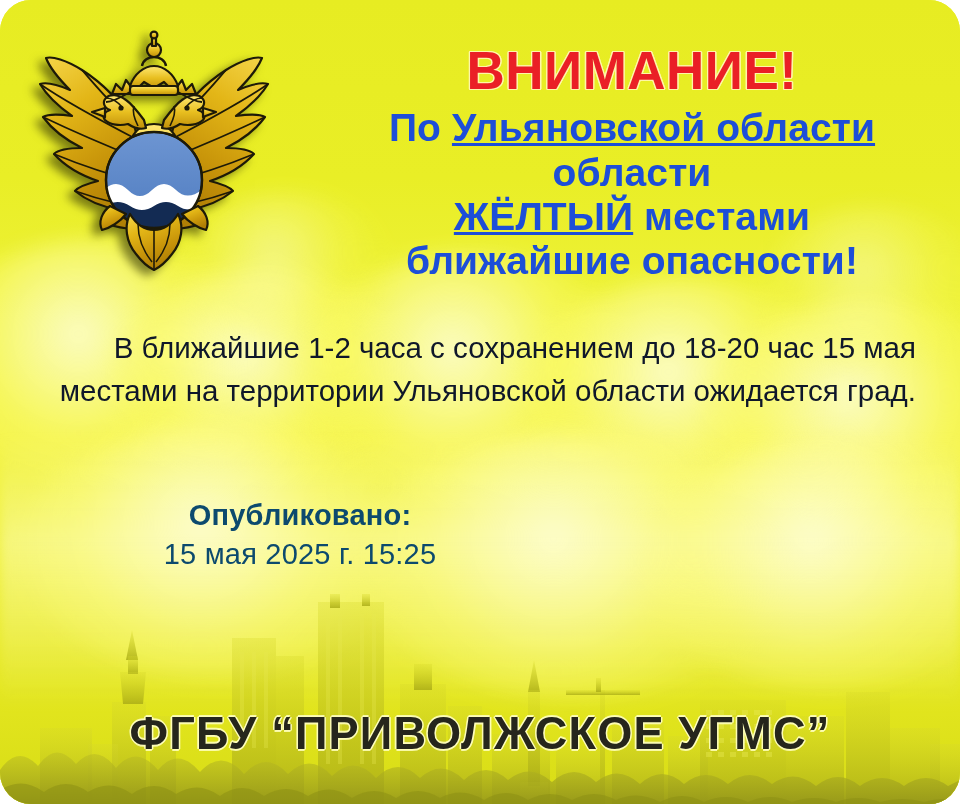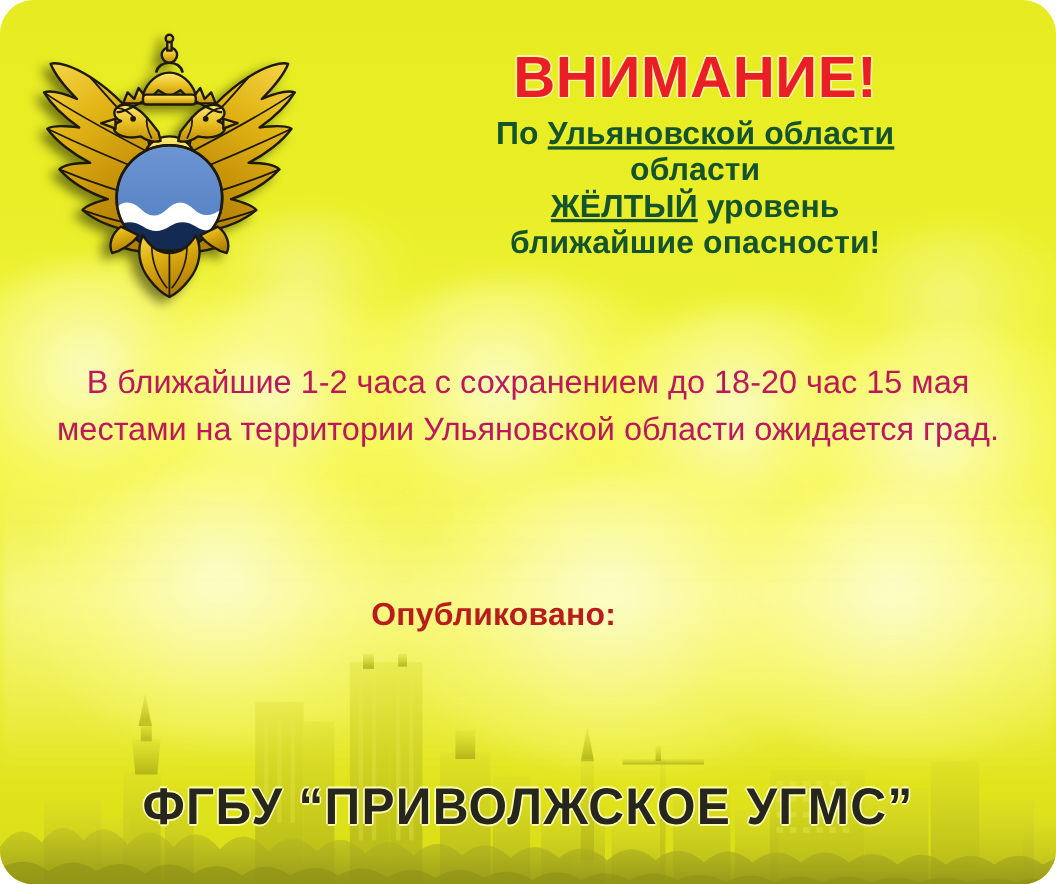--- a/index.html
+++ b/index.html
@@ -77,37 +77,37 @@
   #attention{
     font-size:53px;font-weight:bold;color:#ea1f26;
     letter-spacing:.5px;margin:0 0 8px 0;
     text-shadow:
       1.4px 0 0 #fff6a8,-1.4px 0 0 #fff6a8,
       0 1.4px 0 #fff6a8,0 -1.4px 0 #fff6a8,
       1px 1px 0 #fff6a8,-1px -1px 0 #fff6a8,
       1px -1px 0 #fff6a8,-1px 1px 0 #fff6a8;
   }
   .hl{
-    color:#14532d;font-size:29px;font-weight:bold;
+    color:#1d4ed8;font-size:39px;font-weight:bold;
     margin:0;line-height:1.14;letter-spacing:.1px;
   }
   .hl u{text-decoration:underline;text-underline-offset:2px;
         text-decoration-thickness:2.5px;}
 
   
   #body-text{
     position:absolute;left:44px;top:326px;width:872px;
-    text-align:center;font-size:29.5px;color:#be185d;
+    text-align:right;font-size:29.5px;color:#0f172a;
     line-height:1.47;letter-spacing:0;
   }
 
   
   #published{
-    position:absolute;left:40px;top:540px;width:520px;
-    color:#b91c1c;text-align:right;
+    position:absolute;left:40px;top:496px;width:520px;
+    color:#0c4a6e;text-align:center;
   }
   #pub-label{font-size:29px;font-weight:bold;line-height:1.34;letter-spacing:.2px;}
   #pub-date{font-size:29px;font-weight:normal;line-height:1.34;letter-spacing:.2px;}
 
   
   #footer-name{
     position:absolute;left:0;right:0;bottom:44px;
     text-align:center;
     font-family:"Liberation Sans Narrow","Liberation Sans",sans-serif;
     font-size:47px;font-weight:bold;color:#26261c;
@@ -382,26 +382,27 @@
   </div>
 
   <div id="header-block">
     <div id="attention">ВНИМАНИЕ!</div>
 
     <p class="hl">
       <span>По </span><u>Ульяновской области</u>
     </p>
     <p class="hl">области</p>
     <p class="hl">
-      <u>ЖЁЛТЫЙ</u><span> уровень</span>
+      <u>ЖЁЛТЫЙ</u><span> местами</span>
     </p>
     <p class="hl">ближайшие опасности!</p>
   </div>
 
   <div id="body-text">В ближайшие 1-2 часа с сохранением до 18-20 час 15 мая местами на территории Ульяновской области ожидается град.</div>
 
   <div id="published">
     <div id="pub-label">Опубликовано:</div>
+    <div id="pub-date">15 мая 2025 г. 15:25</div>
   </div>
 
   <div id="footer-name">ФГБУ “ПРИВОЛЖСКОЕ УГМС”</div>
 
 </div>
 
 </body></html>

